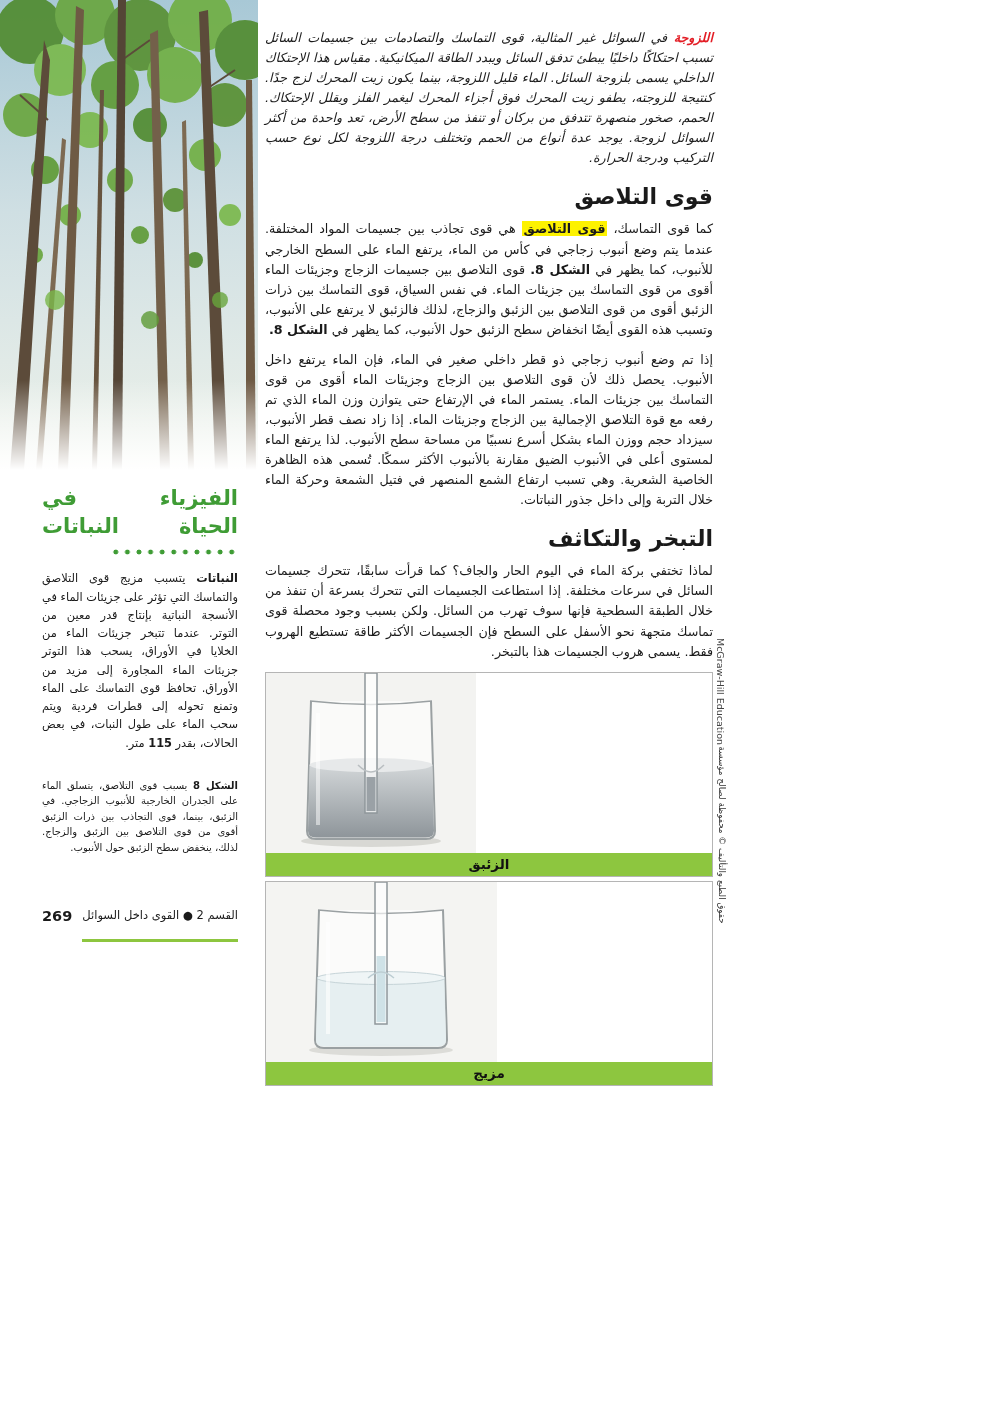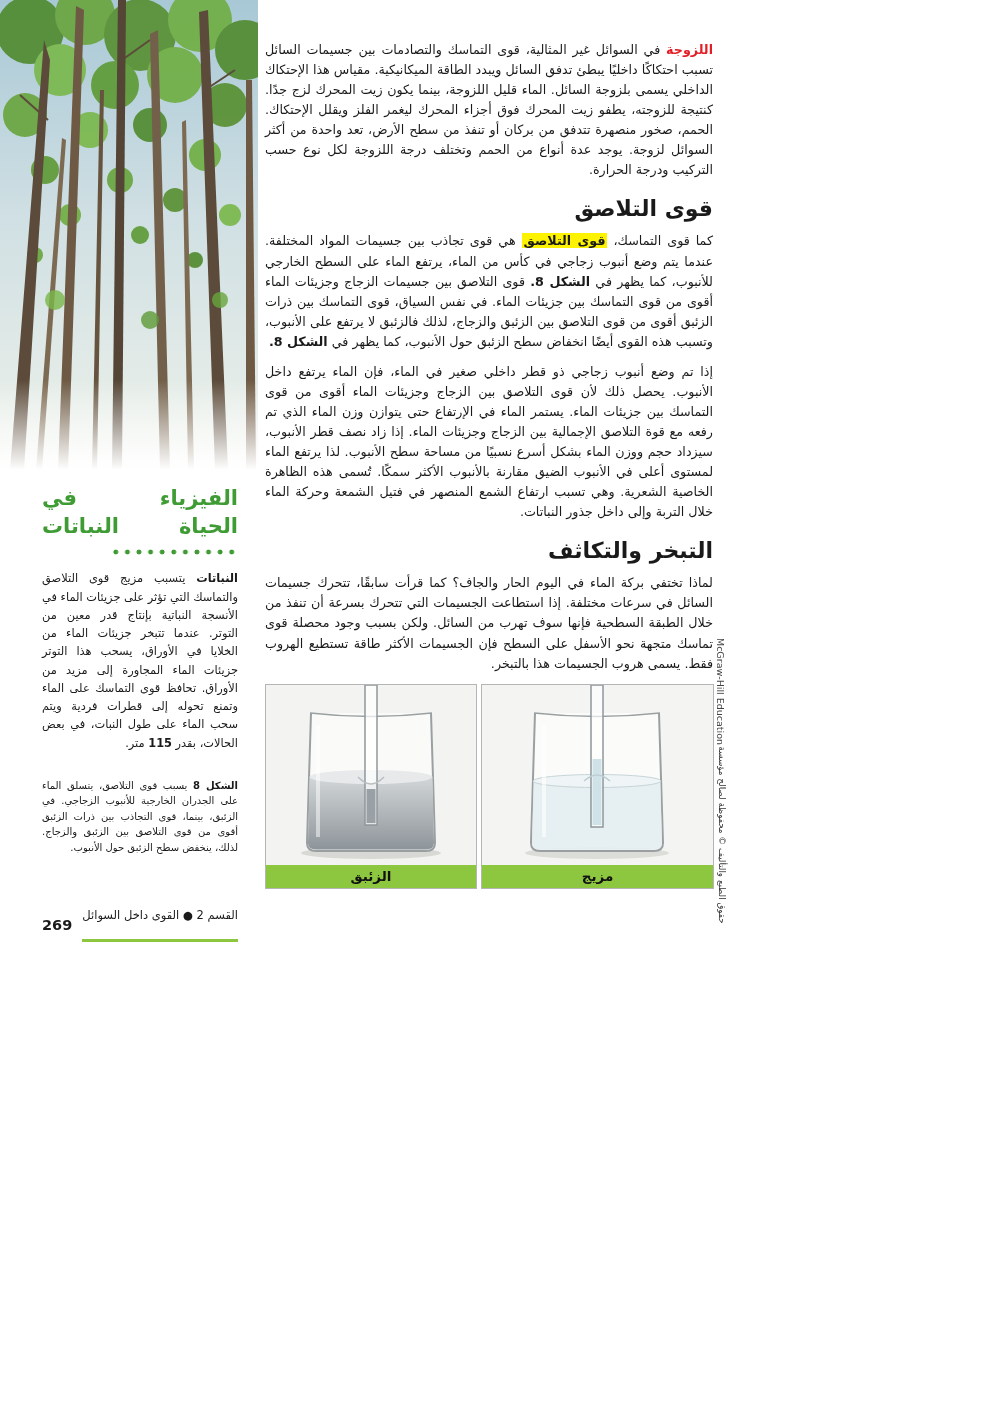--- a/index.html
+++ b/index.html
@@ -20,47 +20,47 @@
     background-image:radial-gradient(circle, #3f9c35 2.2px, transparent 2.7px);
     background-size:11.6px 6px; background-repeat:repeat-x;
   }
   .sidebar-body { font-size:11.4px; line-height:1.6; text-align:justify; margin:14px 0 0; }
   .caption { margin-top:26px; font-size:10px; line-height:1.55; text-align:justify; }
   .lead-bold { font-weight:bold; }
 
   
   .main { position:absolute; left:265px; top:0; width:448px; direction:rtl; }
   .main p { font-size:12.7px; line-height:1.58; text-align:justify; margin:0 0 10px; }
-  .main p.first { margin-top:40px; }
+  .main p.first { margin-top:28px;font-style:italic; }
   .main h2 { font-size:22px; font-weight:bold; margin:16px 0 10px; text-align:right; }
   .red { color:#e31e26; font-weight:bold; }
   .hl { background:#fdf200; font-weight:bold; padding:0 2px; }
   .b  { font-weight:bold; }
 
   
-  .figure-row { display:flex; gap:4px; direction:ltr; margin-top:6px; }
+  .figure-row { display:flex; gap:4px; direction:ltr; margin-top:6px;flex-direction:column; }
   .fig-box { border:1px solid #b5b5b5; background:#fff; }
   .fig-box svg { display:block; }
   .fig-label {
     height:23px; background:#8dc63f; display:flex; align-items:center; justify-content:center;
     font-weight:bold; font-size:13.5px; color:#111; direction:rtl;
   }
 
   
   .credit-en {
     position:absolute; left:620px; top:686px; width:200px; text-align:center;
     transform:rotate(90deg); font-size:9.5px; color:#444; white-space:nowrap;
   }
   .credit-ar {
     position:absolute; left:596px; top:830px; width:252px; text-align:center;
     transform:rotate(90deg); font-size:8.8px; color:#333; white-space:nowrap; direction:rtl;
   }
 
   
-  .footer { position:absolute; left:42px; top:908px; display:flex; align-items:center; gap:10px; direction:ltr; }
+  .footer { position:absolute; left:42px; top:908px; display:flex; align-items:flex-start; gap:10px; direction:ltr; }
   .footer .num { font-weight:bold; font-size:14.5px; }
   .footer .sec { font-size:11.5px; padding-bottom:17px; border-bottom:3px solid #8dc63f; direction:rtl; }
 </style>
 </head>
 <body>
 
 <div class="page">
 
   <div class="photo">
     <svg width="258" height="470" viewBox="0 0 258 470">

